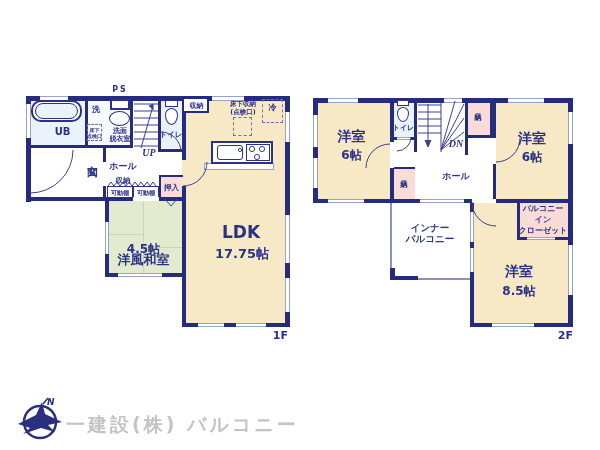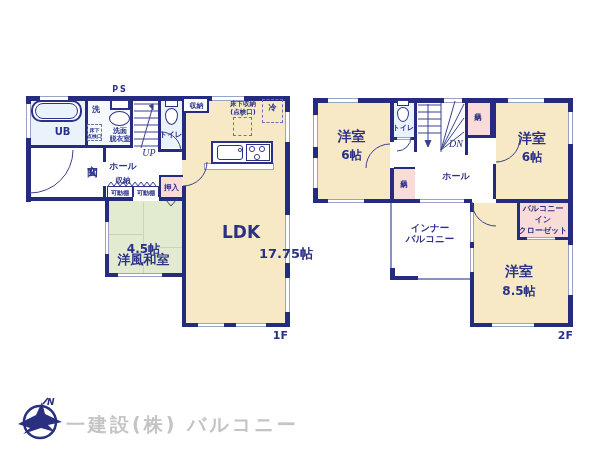--- a/index.html
+++ b/index.html
@@ -6,21 +6,21 @@
   body{font-family:"DejaVu Sans","Liberation Sans",sans-serif;}
   .canvas{position:relative;width:600px;height:450px;background:#ffffff;overflow:hidden;}
   .abs{position:absolute;}
   .room{position:absolute;}
   .wall{position:absolute;background:#252b7e;}
   .lbl{position:absolute;color:#2a3187;font-weight:bold;text-align:center;line-height:1.2;white-space:pre-line;}
   .winH{position:absolute;background:#fff;border-top:1px solid #9aa3c6;border-bottom:1px solid #9aa3c6;box-sizing:border-box;}
   .winV{position:absolute;background:#fff;border-left:1px solid #9aa3c6;border-right:1px solid #9aa3c6;box-sizing:border-box;}
   .dashed{position:absolute;border:1px dashed #6a72b4;box-sizing:border-box;}
   .vtext{writing-mode:vertical-rl;text-orientation:upright;letter-spacing:1px;}
-  .serif-i{font-family:"Liberation Serif","DejaVu Serif",serif;font-style:italic;font-weight:normal;}
+  .serif-i{font-family:"Liberation Serif","DejaVu Serif",serif;font-style:italic;font-weight:bold;}
   .fixture{position:absolute;background:#fff;border:2px solid #2a3187;box-sizing:border-box;}
   .fixture2{position:absolute;background:#fff;border:1px solid #2a3187;box-sizing:border-box;}
   .overlay{position:absolute;left:0;top:0;pointer-events:none;}
   .footer-text{position:absolute;color:#c4c4c4;font-size:19px;letter-spacing:3px;font-weight:bold;}
 </style>
 </head>
 <body>
 
 <div class="canvas">
 
@@ -99,21 +99,21 @@
 点検口</div>
     <div class="lbl" style="left:157px;top:130px;width:28px;font-size:7.5px;">トイレ</div>
     <div class="lbl serif-i" style="left:134px;top:147px;width:30px;font-size:10px;">UP</div>
     <div class="lbl" style="left:102px;top:161px;width:42px;font-size:9px;">ホール</div>
     <div class="lbl" style="left:110px;top:176px;width:26px;font-size:7.5px;">収納</div>
     <div class="lbl" style="left:107px;top:189px;width:26px;font-size:6px;">可動棚</div>
     <div class="lbl" style="left:133px;top:189px;width:26px;font-size:6px;">可動棚</div>
     <div class="lbl" style="left:161px;top:183px;width:21px;font-size:7.5px;">押入</div>
     <div class="lbl vtext" style="left:86px;top:158px;font-size:10px;">玄関</div>
     <div class="lbl" style="left:182px;top:222px;width:118px;font-size:17px;">LDK</div>
-    <div class="lbl" style="left:182px;top:246px;width:120px;font-size:13px;margin-left:44px;">17.75帖</div>
+    <div class="lbl" style="left:182px;top:246px;width:120px;font-size:13px;">17.75帖</div>
     <div class="lbl" style="left:184px;top:102px;width:25px;font-size:7px;">収納</div>
     <div class="lbl" style="left:220px;top:101px;width:46px;font-size:6.5px;">床下収納
 (点検口)</div>
     <div class="lbl" style="left:262px;top:103px;width:21px;font-size:8px;">冷</div>
     <div class="lbl" style="left:105px;top:224px;width:77px;font-size:13px;margin-top:28px;">洋風和室</div>
     <div class="lbl" style="left:105px;top:242px;width:77px;font-size:12px;">4.5帖</div>
     <div class="lbl" style="left:260px;top:329px;width:28px;font-size:11px;text-align:right;">1F</div>
   </div>
 
   <div>

